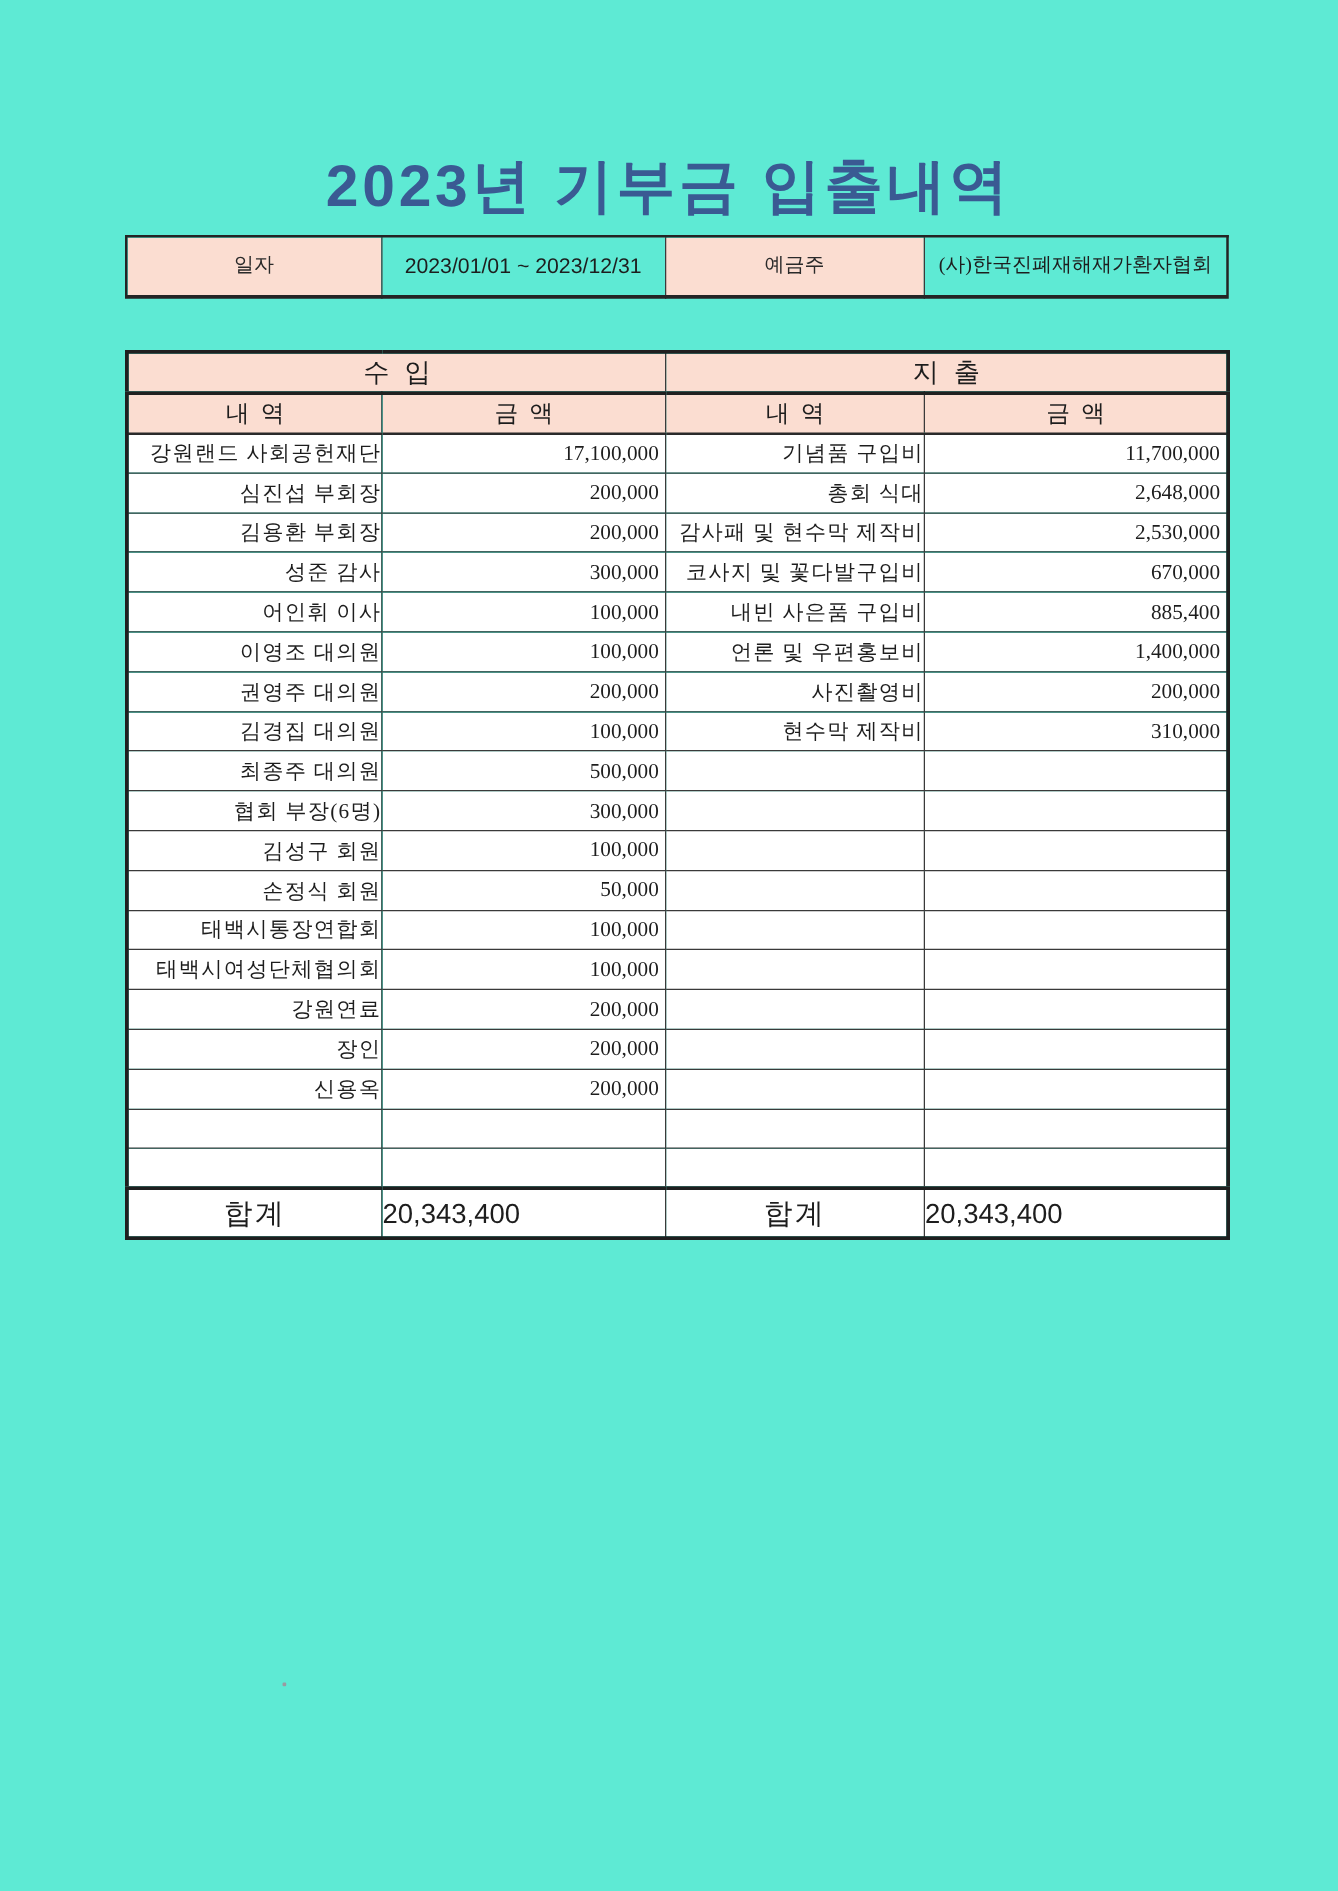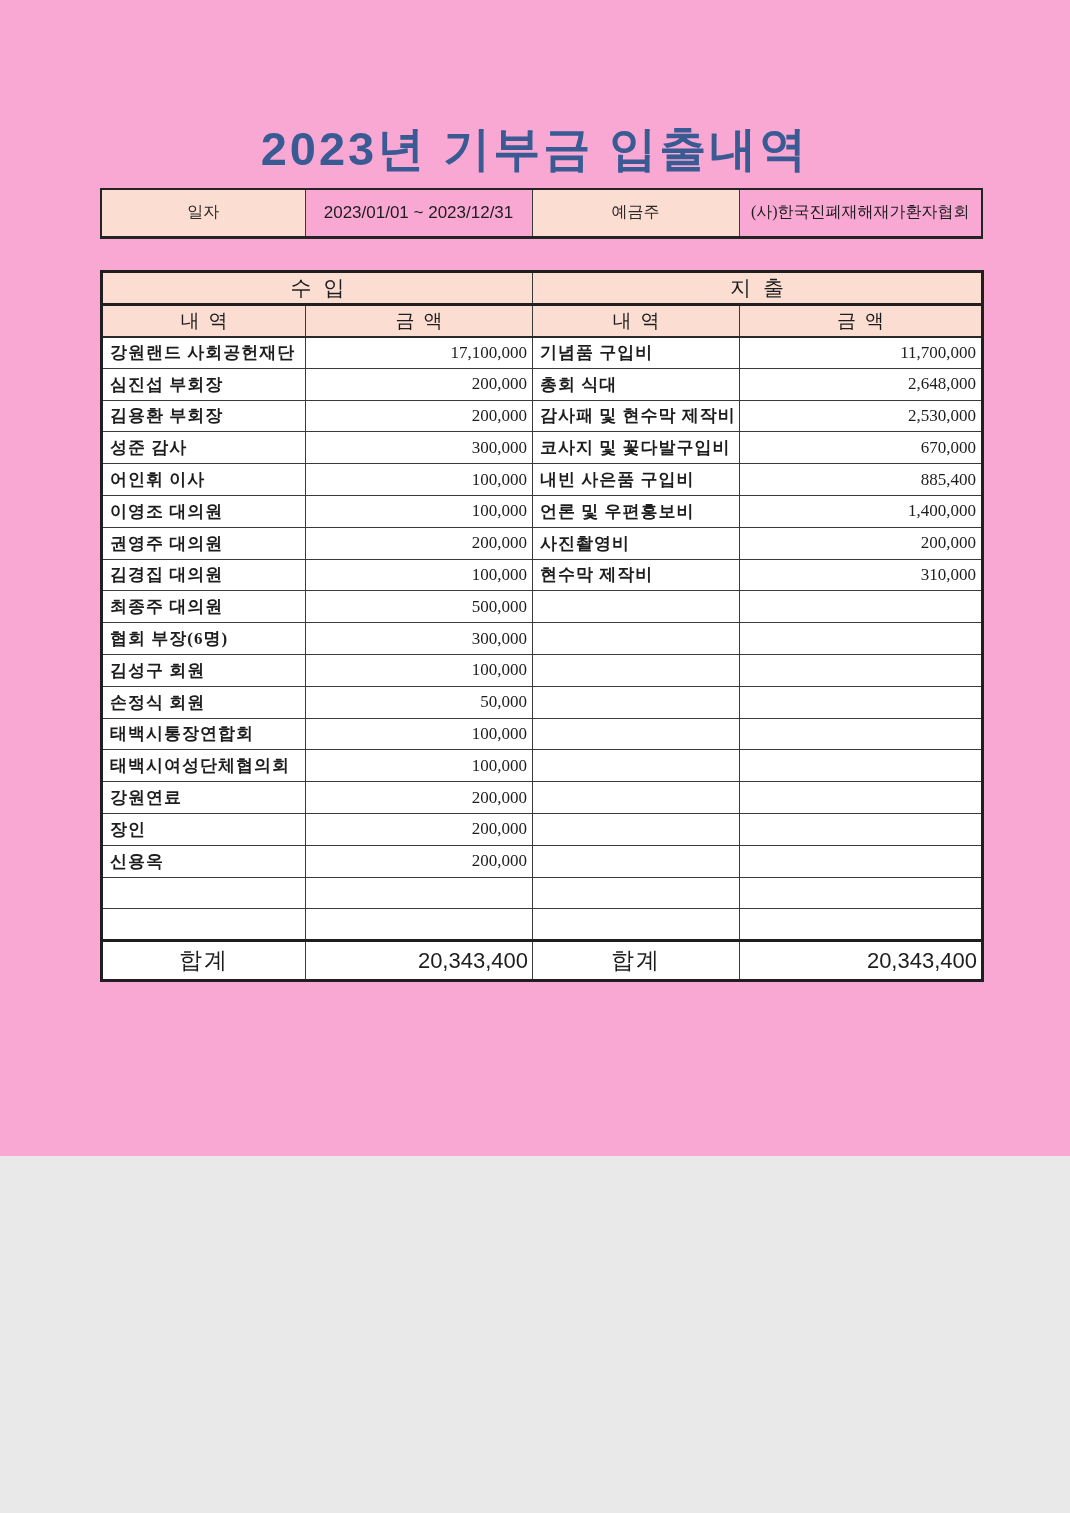--- a/index.html
+++ b/index.html
@@ -5,22 +5,22 @@
   * { margin: 0; padding: 0; box-sizing: border-box; }
   html, body { background: #e9e9e9; }
   body {
     width: 1070px; height: 1513px;
     font-family: "Liberation Serif", "DejaVu Serif", serif;
     color: #1d1d1d;
     position: relative;
   }
   .page {
     position: absolute; left: 0; top: 0;
-    width: 1070px; height: 1156px;
-    background: #f9a8d4;
+    width: 1070px; height: 1513px;
+    background: #5eead4;
     overflow: hidden;
   }
   .title {
     position: absolute;
     left: 0; top: 118px; width: 100%;
     text-align: center;
     font-family: "Liberation Sans", "DejaVu Sans", sans-serif;
     font-weight: bold;
     font-size: 47px;
     letter-spacing: 3px;
@@ -48,21 +48,21 @@
     font-size: 16px; color: #2a2a2a;
   }
   .info-value-sans {
     font-family: "Liberation Sans", "DejaVu Sans", sans-serif;
     font-size: 17px;
   }
   .info-value-serif { font-size: 16px; }
 
   
   .main-table {
-    position: absolute; left: 100px; top: 270px;
+    position: absolute; left: 100px; top: 280px;
     width: 881px;
     border: 3px solid #1f1f1f;
     padding-left: 14px;
   }
   .main-table th, .main-table td { border: 1.5px solid #3a3a3a; }
   .group-header th {
     background: #fbddd1;
     height: 33px;
     font-size: 21px; font-weight: normal;
     letter-spacing: 12px; text-indent: 12px;
@@ -74,32 +74,32 @@
     font-size: 19px; font-weight: normal;
     letter-spacing: 9px; text-indent: 9px;
     border-bottom: 2px solid #2a2a2a;
   }
   .main-table tbody td {
     height: 31.8px;
     font-size: 17px;
     vertical-align: middle;
     background: #ffffff;
   }
-  .name-cell  { text-align: left;  padding-left: 7px;  letter-spacing: 1px; font-weight: bold; }
+  .name-cell  { text-align: right;  padding-left: 7px;  letter-spacing: 1px; }
   .amount-cell{ text-align: right; padding-right: 5px; }
   .total-row td {
     height: 40px;
     border-top: 3px solid #1f1f1f;
     background: #ffffff;
     font-family: "Liberation Sans", "DejaVu Sans", sans-serif;
     font-weight: normal;
     vertical-align: middle;
   }
   .total-label  { text-align: center; font-size: 23px; letter-spacing: 2px; }
-  .total-amount { text-align: right;  font-size: 22px; padding-right: 4px; }
+  .total-amount {  font-size: 22px; padding-right: 4px; }
 
   .scan-dot {
     position: absolute; left: 226px; top: 1346px;
     width: 3px; height: 3px; background: #9a9aa0; border-radius: 1px;
   }
 </style>
 </head>
 <body>
 
 <div class="page">

